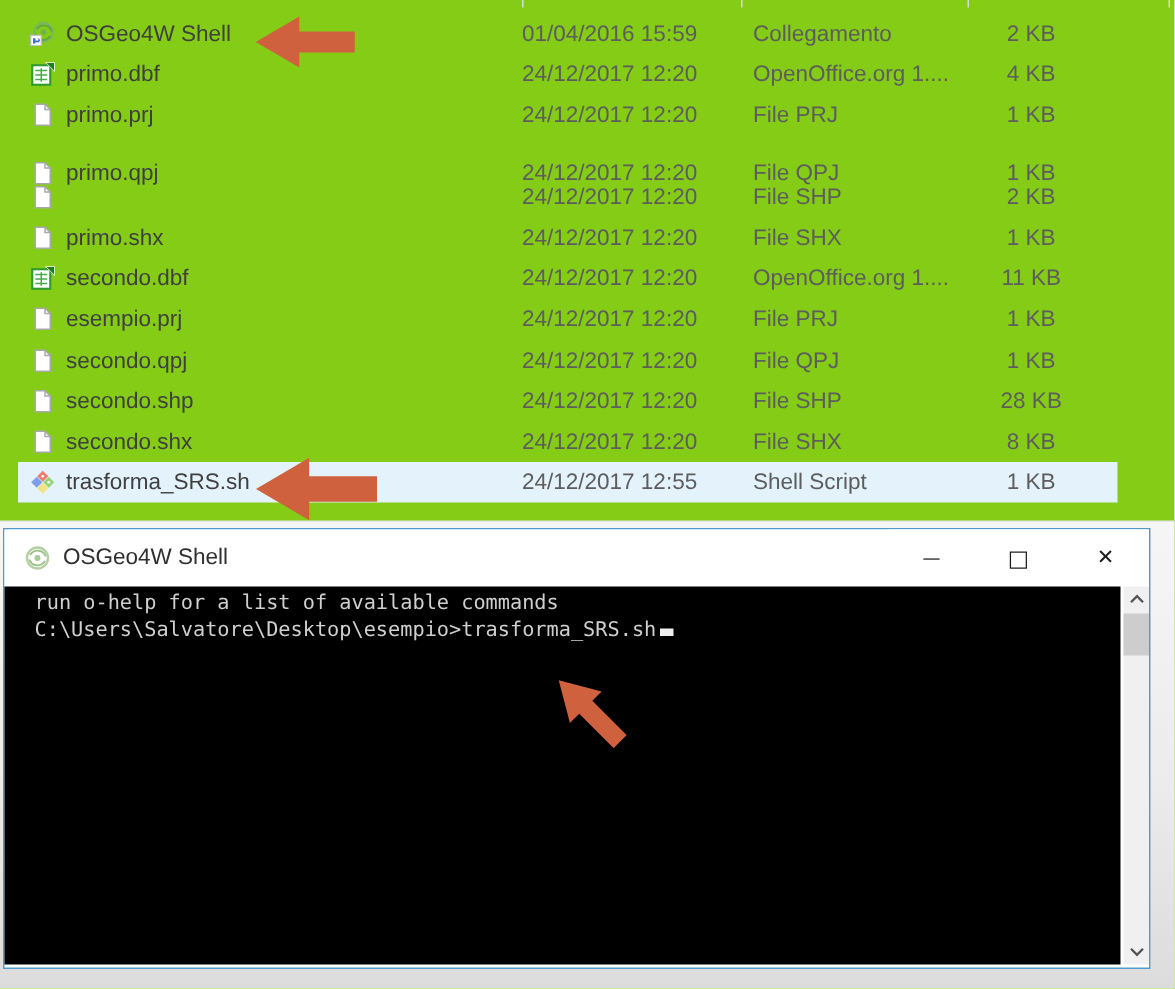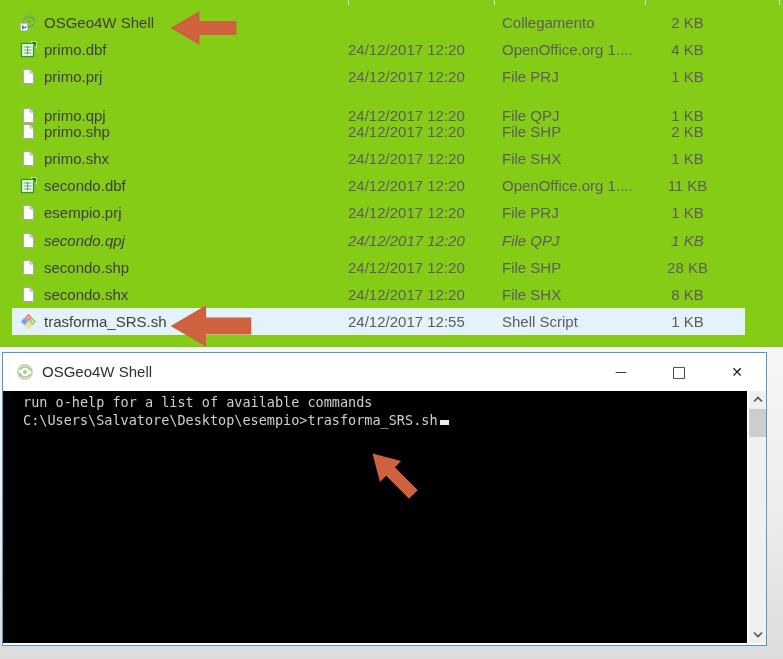--- a/index.html
+++ b/index.html
@@ -69,20 +69,21 @@
       <div class="row" style="top: 9px;">
       <span class="cell icon"><svg viewBox="0 0 17 17" width="17" height="17">
             <circle cx="9" cy="7.5" r="6.2" fill="none" stroke="#7ab661" stroke-width="1.5"></circle>
             <path d="M4.5 5.5 C7.5 1.5,13 2.5,14.5 7" fill="none" stroke="#5fa344" stroke-width="1.2"></path>
             <path d="M13.5 10 C10.5 14,5 13,3.8 8.5" fill="none" stroke="#5fa344" stroke-width="1.2"></path>
             <circle cx="9" cy="7.5" r="1.8" fill="#6fae55"></circle>
             <rect x="0.5" y="9.5" width="7" height="7" fill="#fff" stroke="#bdbdbd" stroke-width="0.8"></rect>
             <polygon points="2,15 2,11.5 3.6,11.5 3.6,13 5.6,13 5.6,11 6.8,12.8 5.6,14.6 5.6,14.2 3.6,14.2 3.6,15" fill="#3b6fd4"></polygon>
           </svg></span>
       <span class="cell name">OSGeo4W Shell</span>
+      <span class="cell date">01/04/2016 15:59</span>
       <span class="cell type">Collegamento</span>
       <span class="cell size">2 KB</span>
     </div>
       <div class="row" style="top: 36.2px;">
       <span class="cell icon"><svg viewBox="0 0 17 17" width="17" height="17">
             <rect x="1.5" y="2.5" width="12" height="13" fill="#fff" stroke="#2f9b2f" stroke-width="1.4"></rect>
             <line x1="3.5" y1="6" x2="11.5" y2="6" stroke="#49aa49" stroke-width="1"></line>
             <line x1="3.5" y1="9" x2="11.5" y2="9" stroke="#49aa49" stroke-width="1"></line>
             <line x1="3.5" y1="12" x2="11.5" y2="12" stroke="#49aa49" stroke-width="1"></line>
             <line x1="7.5" y1="4.5" x2="7.5" y2="13.5" stroke="#49aa49" stroke-width="1"></line>
@@ -112,21 +113,20 @@
       <span class="cell name">primo.qpj</span>
       <span class="cell date">24/12/2017 12:20</span>
       <span class="cell type">File QPJ</span>
       <span class="cell size">1 KB</span>
     </div>
       <div class="row" style="top: 117.8px;">
       <span class="cell icon"><svg viewBox="0 0 17 17" width="17" height="17">
             <path d="M3.5 1.5 h6.5 l3.5 3.5 v10.5 h-10 z" fill="#fff" stroke="#a9a9a9" stroke-width="1"></path>
             <path d="M10 1.5 v3.5 h3.5" fill="none" stroke="#a9a9a9" stroke-width="1"></path>
           </svg></span>
-      <span class="cell name">primo.shp</span>
       <span class="cell date">24/12/2017 12:20</span>
       <span class="cell type">File SHP</span>
       <span class="cell size">2 KB</span>
     </div>
       <div class="row" style="top: 145px;">
       <span class="cell icon"><svg viewBox="0 0 17 17" width="17" height="17">
             <path d="M3.5 1.5 h6.5 l3.5 3.5 v10.5 h-10 z" fill="#fff" stroke="#a9a9a9" stroke-width="1"></path>
             <path d="M10 1.5 v3.5 h3.5" fill="none" stroke="#a9a9a9" stroke-width="1"></path>
           </svg></span>
       <span class="cell name">primo.shx</span>
@@ -152,21 +152,21 @@
       <div class="row" style="top: 199.4px;">
       <span class="cell icon"><svg viewBox="0 0 17 17" width="17" height="17">
             <path d="M3.5 1.5 h6.5 l3.5 3.5 v10.5 h-10 z" fill="#fff" stroke="#a9a9a9" stroke-width="1"></path>
             <path d="M10 1.5 v3.5 h3.5" fill="none" stroke="#a9a9a9" stroke-width="1"></path>
           </svg></span>
       <span class="cell name">esempio.prj</span>
       <span class="cell date">24/12/2017 12:20</span>
       <span class="cell type">File PRJ</span>
       <span class="cell size">1 KB</span>
     </div>
-      <div class="row" style="top: 226.6px; font-style: italic;">
+      <div class="row" style="top: 226.6px;">
       <span class="cell icon"><svg viewBox="0 0 17 17" width="17" height="17">
             <path d="M3.5 1.5 h6.5 l3.5 3.5 v10.5 h-10 z" fill="#fff" stroke="#a9a9a9" stroke-width="1"></path>
             <path d="M10 1.5 v3.5 h3.5" fill="none" stroke="#a9a9a9" stroke-width="1"></path>
           </svg></span>
       <span class="cell name">secondo.qpj</span>
       <span class="cell date">24/12/2017 12:20</span>
       <span class="cell type">File QPJ</span>
       <span class="cell size">1 KB</span>
     </div>
       <div class="row" style="top: 253.8px;">

